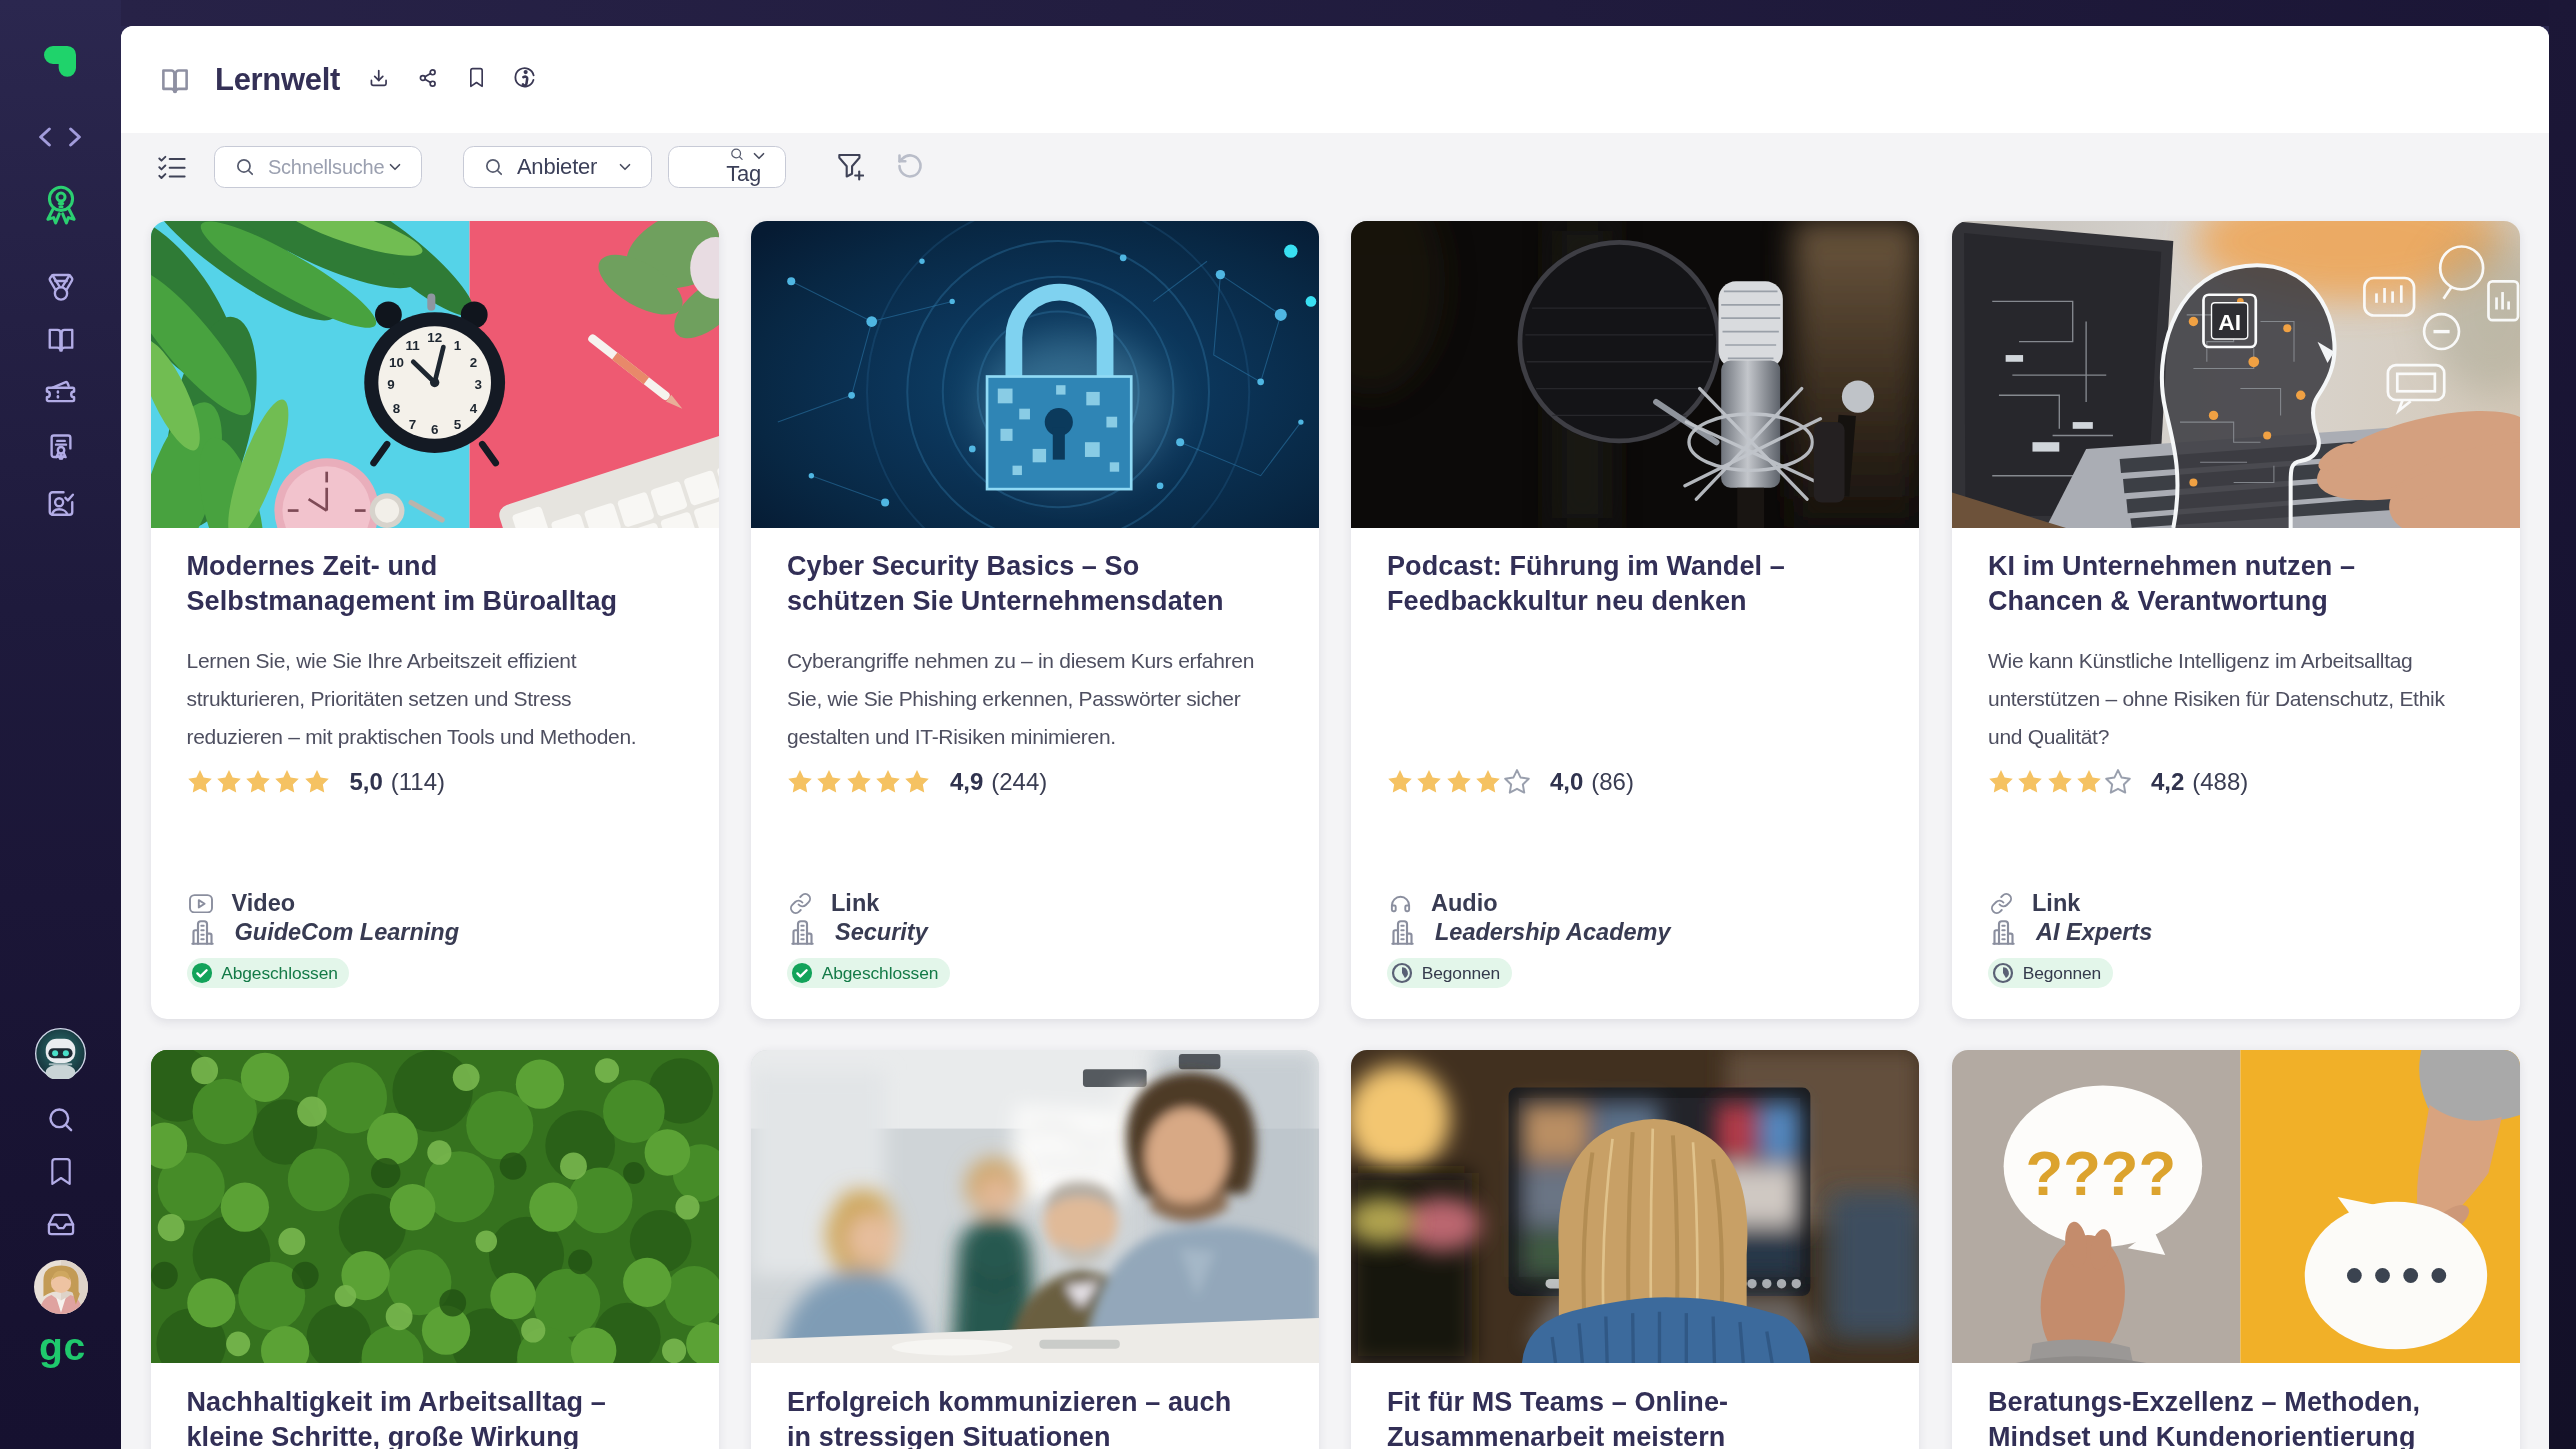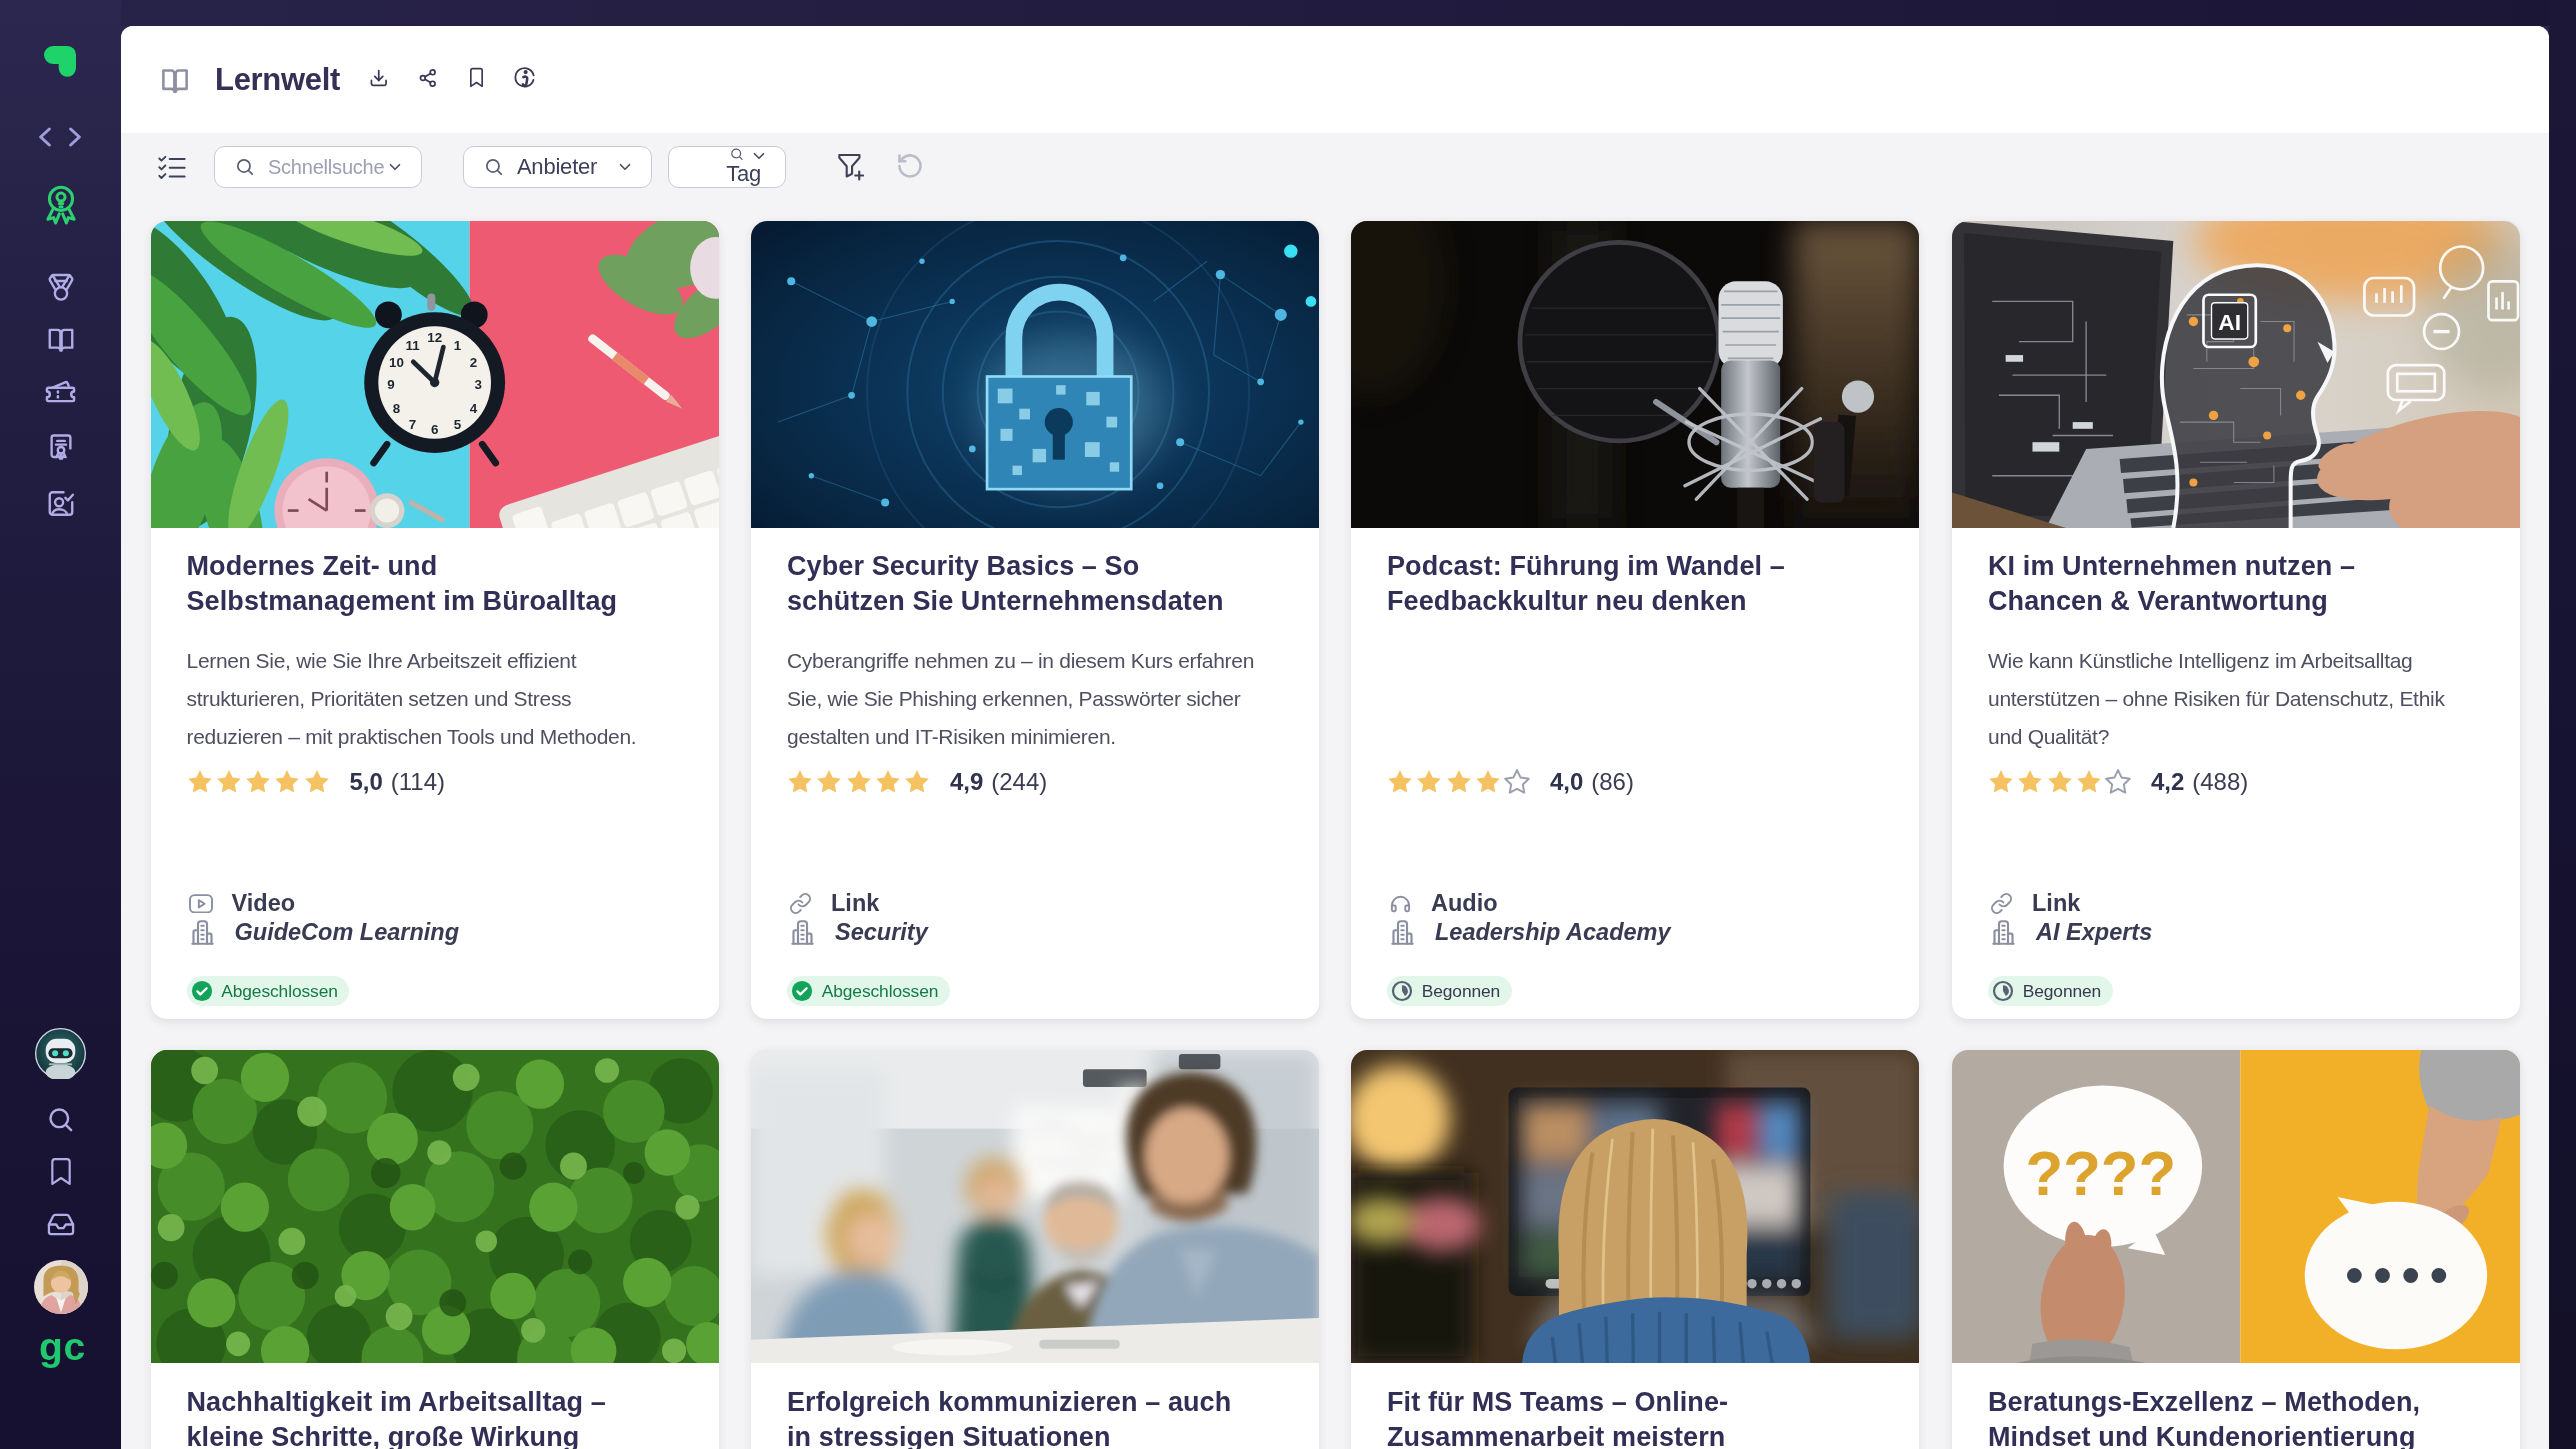--- a/index.html
+++ b/index.html
@@ -27,21 +27,21 @@
   .ct { position:absolute; left:36px; top:328px; width:500px; font-size:27px; line-height:35px; font-weight:700; color:#322f56; letter-spacing:0.1px; }
   .cd { position:absolute; left:36px; top:421px; width:517px; font-size:21px; line-height:38px; color:#4e4f60; letter-spacing:-0.3px; }
   .stars { position:absolute; left:35px; top:547px; height:27px; display:flex; align-items:center; }
   .stars svg { margin-right:1.3px; }
   .rv { font-size:24px; font-weight:700; color:#30334e; margin-left:17.4px; }
   .rc { font-size:24px; color:#3a3d52; margin-left:8px; }
   .mrow { position:absolute; left:38px; display:flex; align-items:center; color:#8a8e9e; }
   .mrow span { margin-left:19px; font-size:23.5px; font-weight:700; color:#383b52; }
   .m1 { top:621px;margin-top:48px; }
   .m2 { top:698px;font-style:italic; }
-  .badge { position:absolute; left:36px; top:755px; height:30px; border-radius:15.4px; background:#e3f6ea; display:inline-flex; align-items:center; padding:0 11.4px 0 4px; }
+  .badge { position:absolute; left:36px; top:737px; height:30px; border-radius:15.4px; background:#e3f6ea; display:inline-flex; align-items:center; padding:0 11.4px 0 4px; }
   .badge span { margin-left:8.7px; font-size:17.4px; letter-spacing:-0.1px; }
   .badge.done span { color:#137a47; }
   .badge.prog span { color:#343a4c; }
 </style>
 </head>
 <body>
 
 <div id="sidebar">
 
   <svg class="abs" style="left:44px;top:43px" width="32" height="34" viewBox="0 0 48 50">

